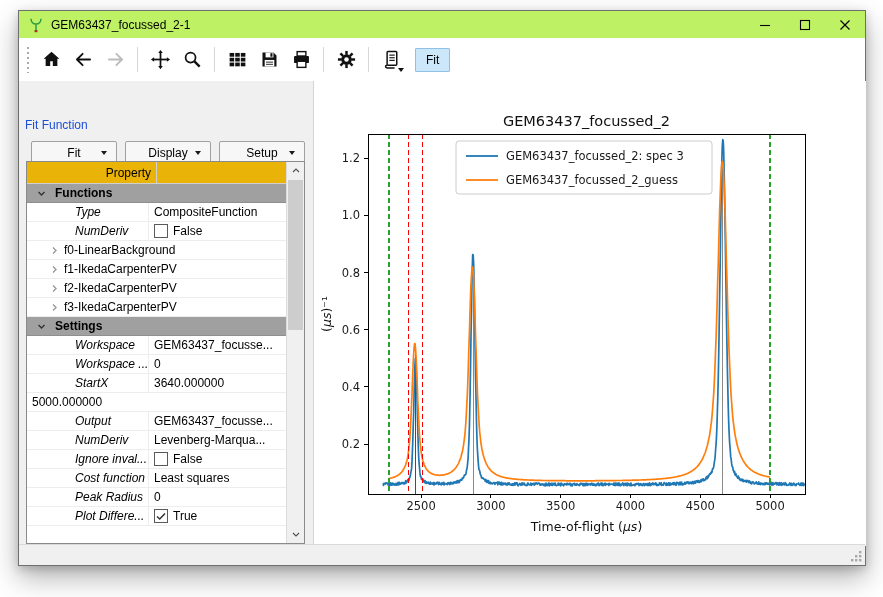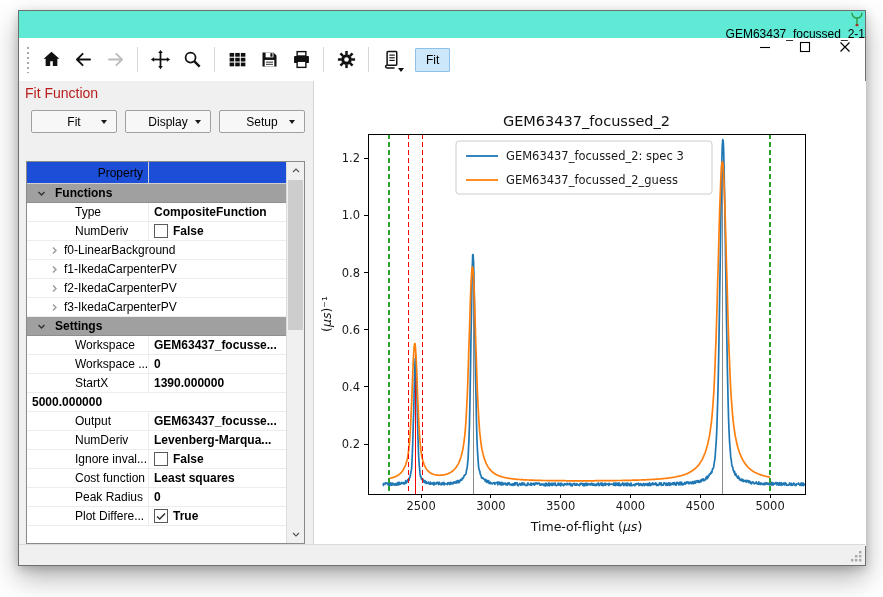--- a/index.html
+++ b/index.html
@@ -1,51 +1,51 @@
 <!DOCTYPE html>
 <html><head>
 <meta charset="utf-8">
 <style>
   html,body{margin:0;padding:0;}
   body{width:883px;height:597px;background:#ffffff;font-family:"Liberation Sans",sans-serif;position:relative;overflow:hidden;}
   .window{position:absolute;left:18px;top:10px;width:848px;height:556px;background:#ffffff;border:1px solid #6f6f6f;
           box-shadow:0 12px 26px rgba(0,0,0,.30),0 3px 9px rgba(0,0,0,.18);box-sizing:border-box;}
   
-  .titlebar{height:27px;display:flex;align-items:flex-end;background:#5eead4;flex-direction:column;}
+  .titlebar{height:27px;display:flex;align-items:center;background:#bef264;}
   .app-icon{margin-left:9px;display:flex;align-items:center;}
   .title{margin-left:7px;font-size:12px;color:#000;}
   .win-controls{margin-left:auto;display:flex;height:100%;}
   .win-btn{width:40px;height:100%;display:flex;align-items:center;justify-content:center;background:transparent;border:none;padding:0;}
   
   .toolbar{height:43px;display:flex;align-items:center;background:#ffffff;padding-left:5px;}
   .tb-grip{width:3px;height:26px;margin:0 6px 0 2px;background-image:repeating-linear-gradient(to bottom,#a9a9a9 0 2px,transparent 2px 5px);background-size:2px 100%;background-repeat:no-repeat;background-position:center;}
   .tb-btn{width:28px;height:28px;display:flex;align-items:center;justify-content:center;background:transparent;border:none;padding:0;margin:0 2px;border-radius:3px;position:relative;}
   .tb-sep{width:1px;height:25px;background:#d6d6d6;margin:0 6px;}
   .fit-toggle{margin-left:8px;font-size:12px;color:#000;padding:4px 10px;background:#cce6fa;border:1px solid #8ec1e8;border-radius:1px;}
   .script-caret{position:absolute;right:1px;bottom:2px;width:0;height:0;border-left:3px solid transparent;border-right:3px solid transparent;border-top:4px solid #111;}
   
   .content{position:absolute;top:70px;left:0;right:0;bottom:21px;display:flex;}
   .dock{width:295px;background:#f0f0f0;border-right:1px solid #d4d4d4;position:relative;box-sizing:border-box;}
-  .dock-title{font-size:14px;color:#b91c1c;padding:4px 0 0 6px;}
+  .dock-title{font-size:12px;color:#1d4ed8;padding:4px 0 0 6px;margin-top:33px;}
   .menu-row{display:flex;gap:8px;margin:9px 8px 0 12px;}
   .menu-btn{flex:1;height:23px;font-size:12px;color:#000;background:#f7f7f7;border:1px solid #a0a0a0;border-radius:2px;position:relative;display:flex;align-items:center;justify-content:center;}
   .menu-caret{position:absolute;right:9px;top:9px;width:0;height:0;border-left:3.5px solid transparent;border-right:3.5px solid transparent;border-top:4.5px solid #1a1a1a;}
   
   .ptable{position:absolute;left:7px;right:8px;top:80px;height:381px;background:#fff;border:1px solid #8a8a8a;overflow:hidden;font-size:12px;color:#000;}
-  .thead{height:21px;display:flex;border-bottom:1px solid #d0d0d0;background:#1d4ed8;}
+  .thead{height:21px;display:flex;border-bottom:1px solid #d0d0d0;background:#eab308;padding-left:8px;}
   .th1{width:122px;box-sizing:border-box;border-right:1px solid #d0d0d0;display:flex;align-items:center;justify-content:flex-end;padding-right:5px;}
   .th2{flex:1;display:flex;align-items:center;padding-left:5px;}
   .tbody{position:absolute;left:0;right:17px;top:22px;bottom:0;}
   .row{height:19px;box-sizing:border-box;border-bottom:1px solid #ededed;display:flex;align-items:center;position:relative;background:#fff;}
   .row.group{background:#a0a0a0;border-bottom:1px solid #8f8f8f;}
   .row.group .glabel{font-weight:bold;padding-left:28px;}
   .chev{position:absolute;left:10px;top:5px;}
   .chev.func{left:23px;}
-  .cell1{width:122px;box-sizing:border-box;padding-left:48px;border-right:1px solid #ededed;height:100%;display:flex;align-items:center;overflow:hidden;white-space:nowrap;}
-  .cell2{flex:1;padding-left:5px;display:flex;align-items:center;gap:5px;overflow:hidden;white-space:nowrap;font-weight:bold;}
+  .cell1{width:122px;box-sizing:border-box;padding-left:48px;border-right:1px solid #ededed;height:100%;display:flex;align-items:center;overflow:hidden;white-space:nowrap;font-style:italic;}
+  .cell2{flex:1;padding-left:5px;display:flex;align-items:center;gap:5px;overflow:hidden;white-space:nowrap;}
   .cellfull{padding-left:37px;}
   .cbx{width:12px;height:12px;border:1px solid #5a5a5a;background:#fff;display:inline-flex;align-items:center;justify-content:center;flex:none;}
   
   .vscroll{position:absolute;top:0;right:0;bottom:0;width:17px;background:#f0f0f0;border-left:1px solid #dcdcdc;}
   .sb-arrow{position:absolute;left:0;width:17px;height:17px;display:flex;align-items:center;justify-content:center;}
   .sb-up{top:0;} .sb-down{bottom:0;}
   .sb-thumb{position:absolute;left:1px;top:18px;width:15px;height:150px;background:#cdcdcd;}
   
   .plotpane{flex:1;background:#1d4ed8;position:relative;}
   .plotpane svg{position:absolute;left:0;top:0;}
@@ -258,21 +258,21 @@
             <div class="row">
               <span class="cell1">Workspace</span>
               <span class="cell2">GEM63437_focusse...</span>
             </div>
             <div class="row">
               <span class="cell1">Workspace ...</span>
               <span class="cell2">0</span>
             </div>
             <div class="row">
               <span class="cell1">StartX</span>
-              <span class="cell2">1390.000000</span>
+              <span class="cell2">3640.000000</span>
             </div>
             <div class="row">
               <span class="cell2">5000.000000</span>
             </div>
             <div class="row">
               <span class="cell1">Output</span>
               <span class="cell2">GEM63437_focusse...</span>
             </div>
             <div class="row">
               <span class="cell1">NumDeriv</span>

